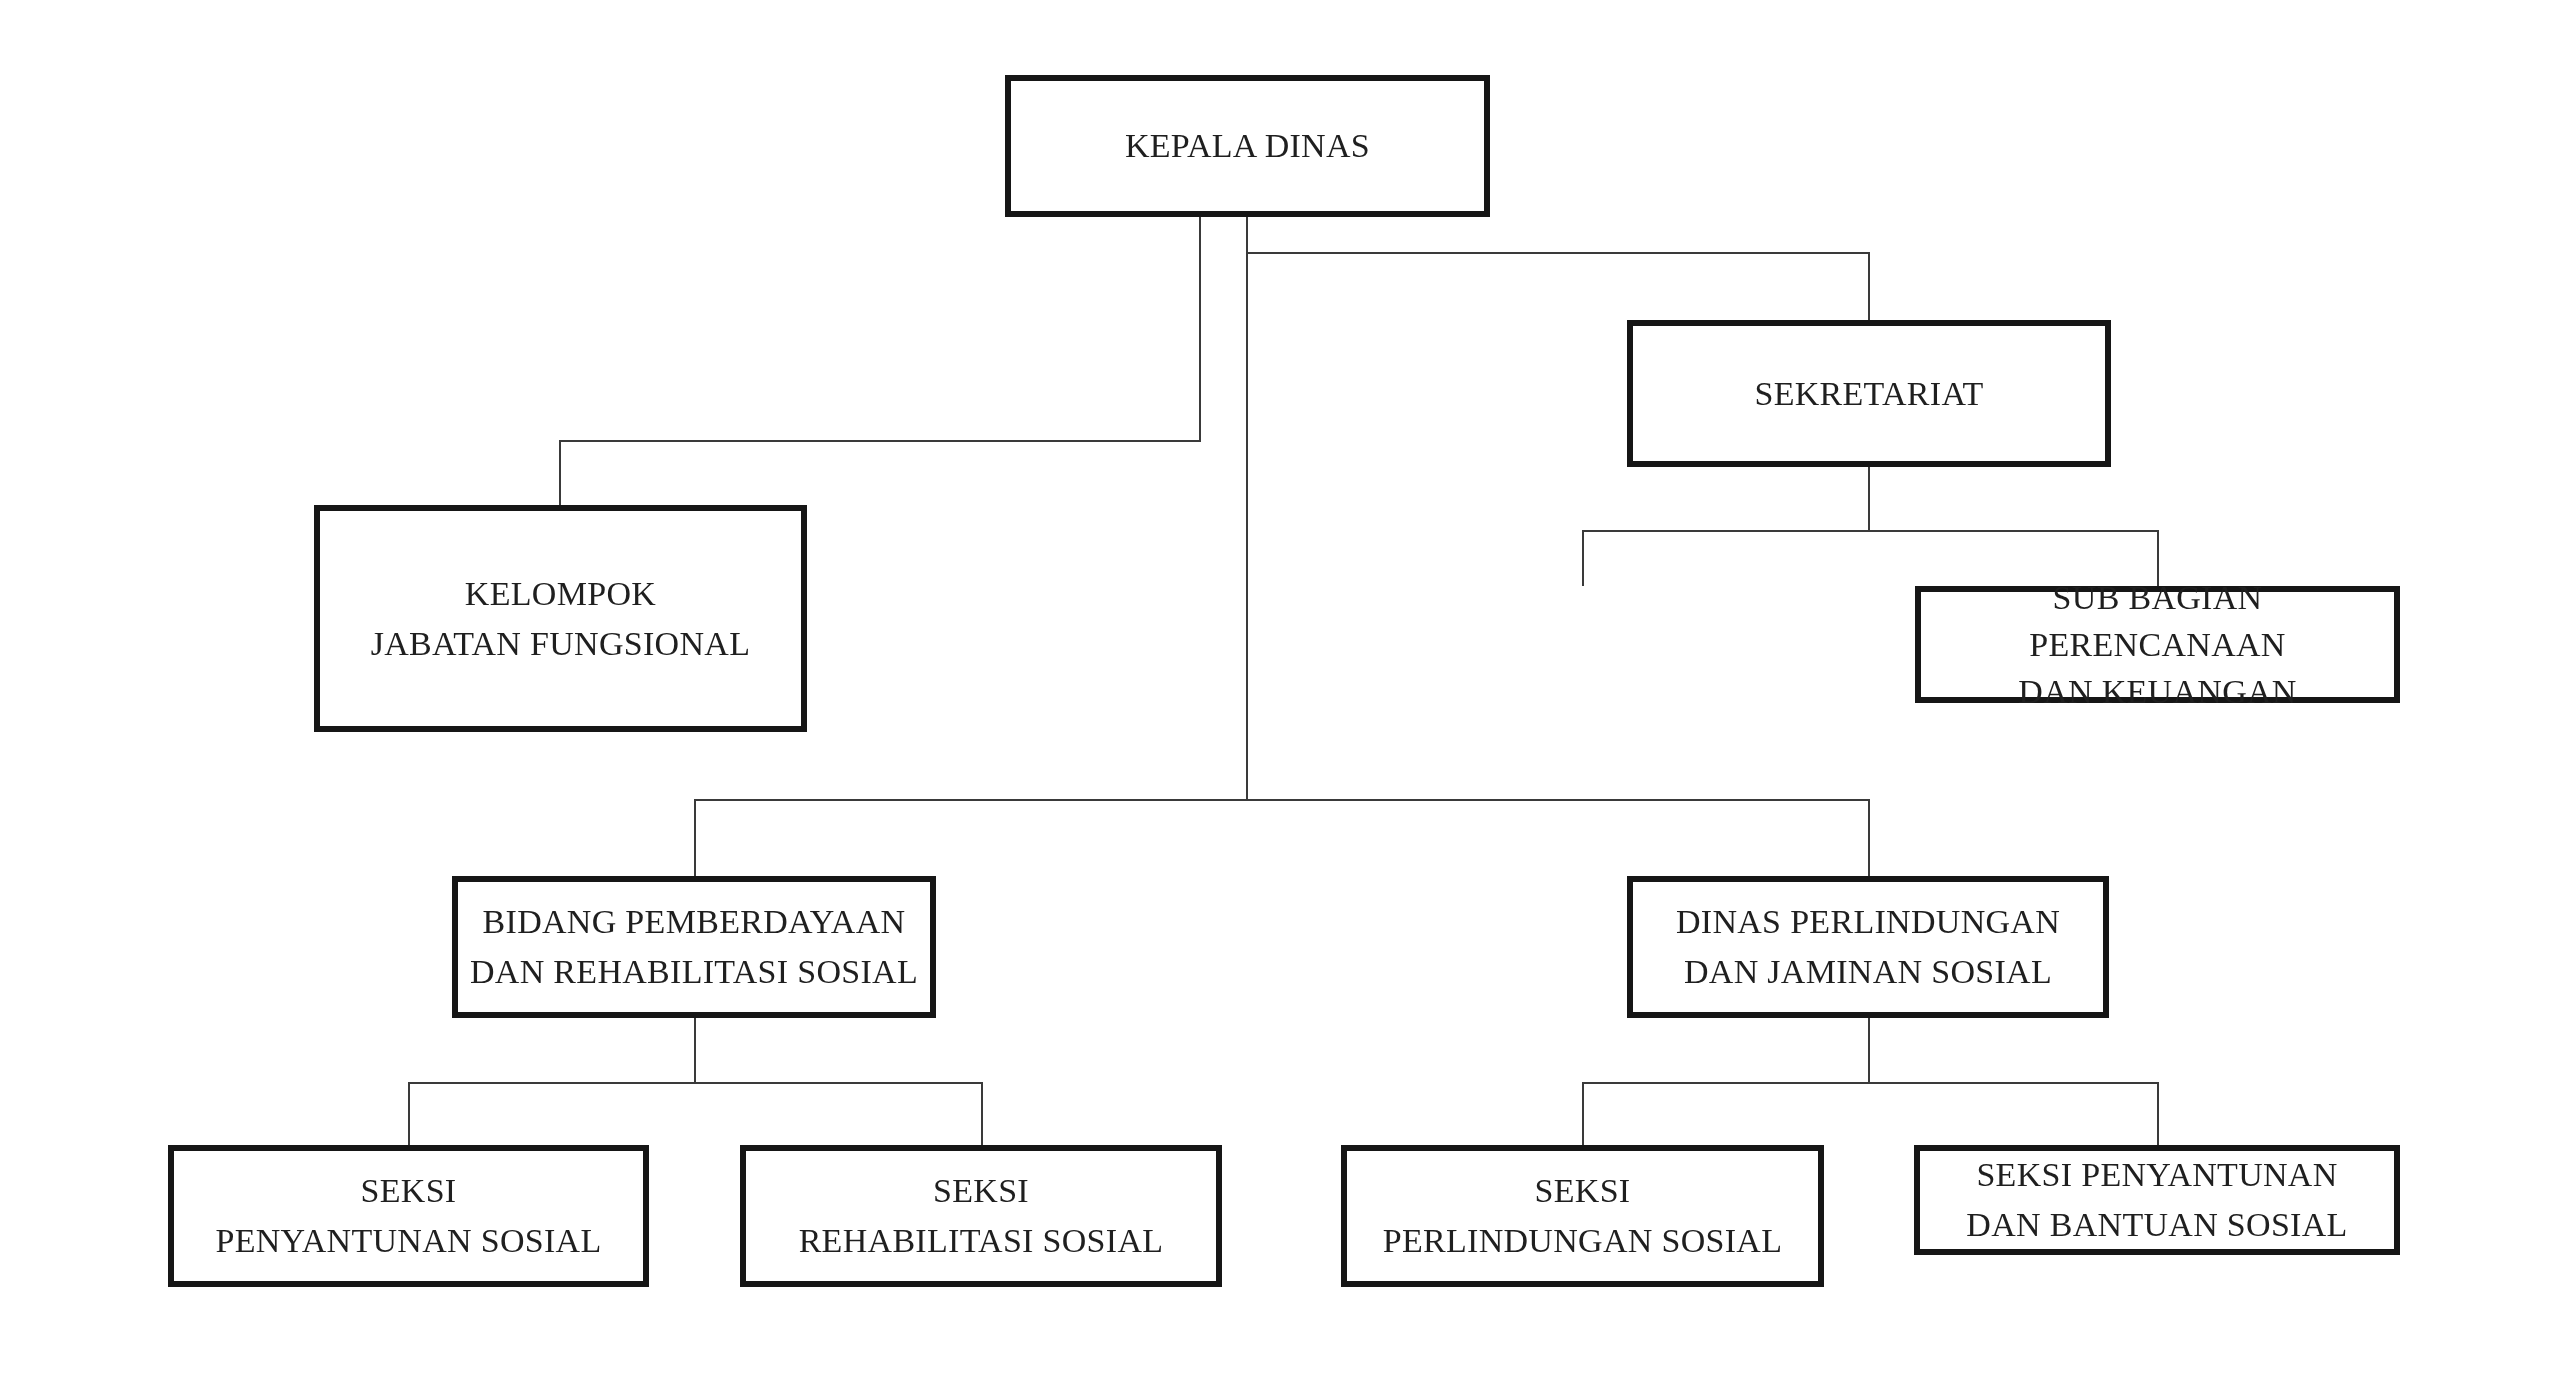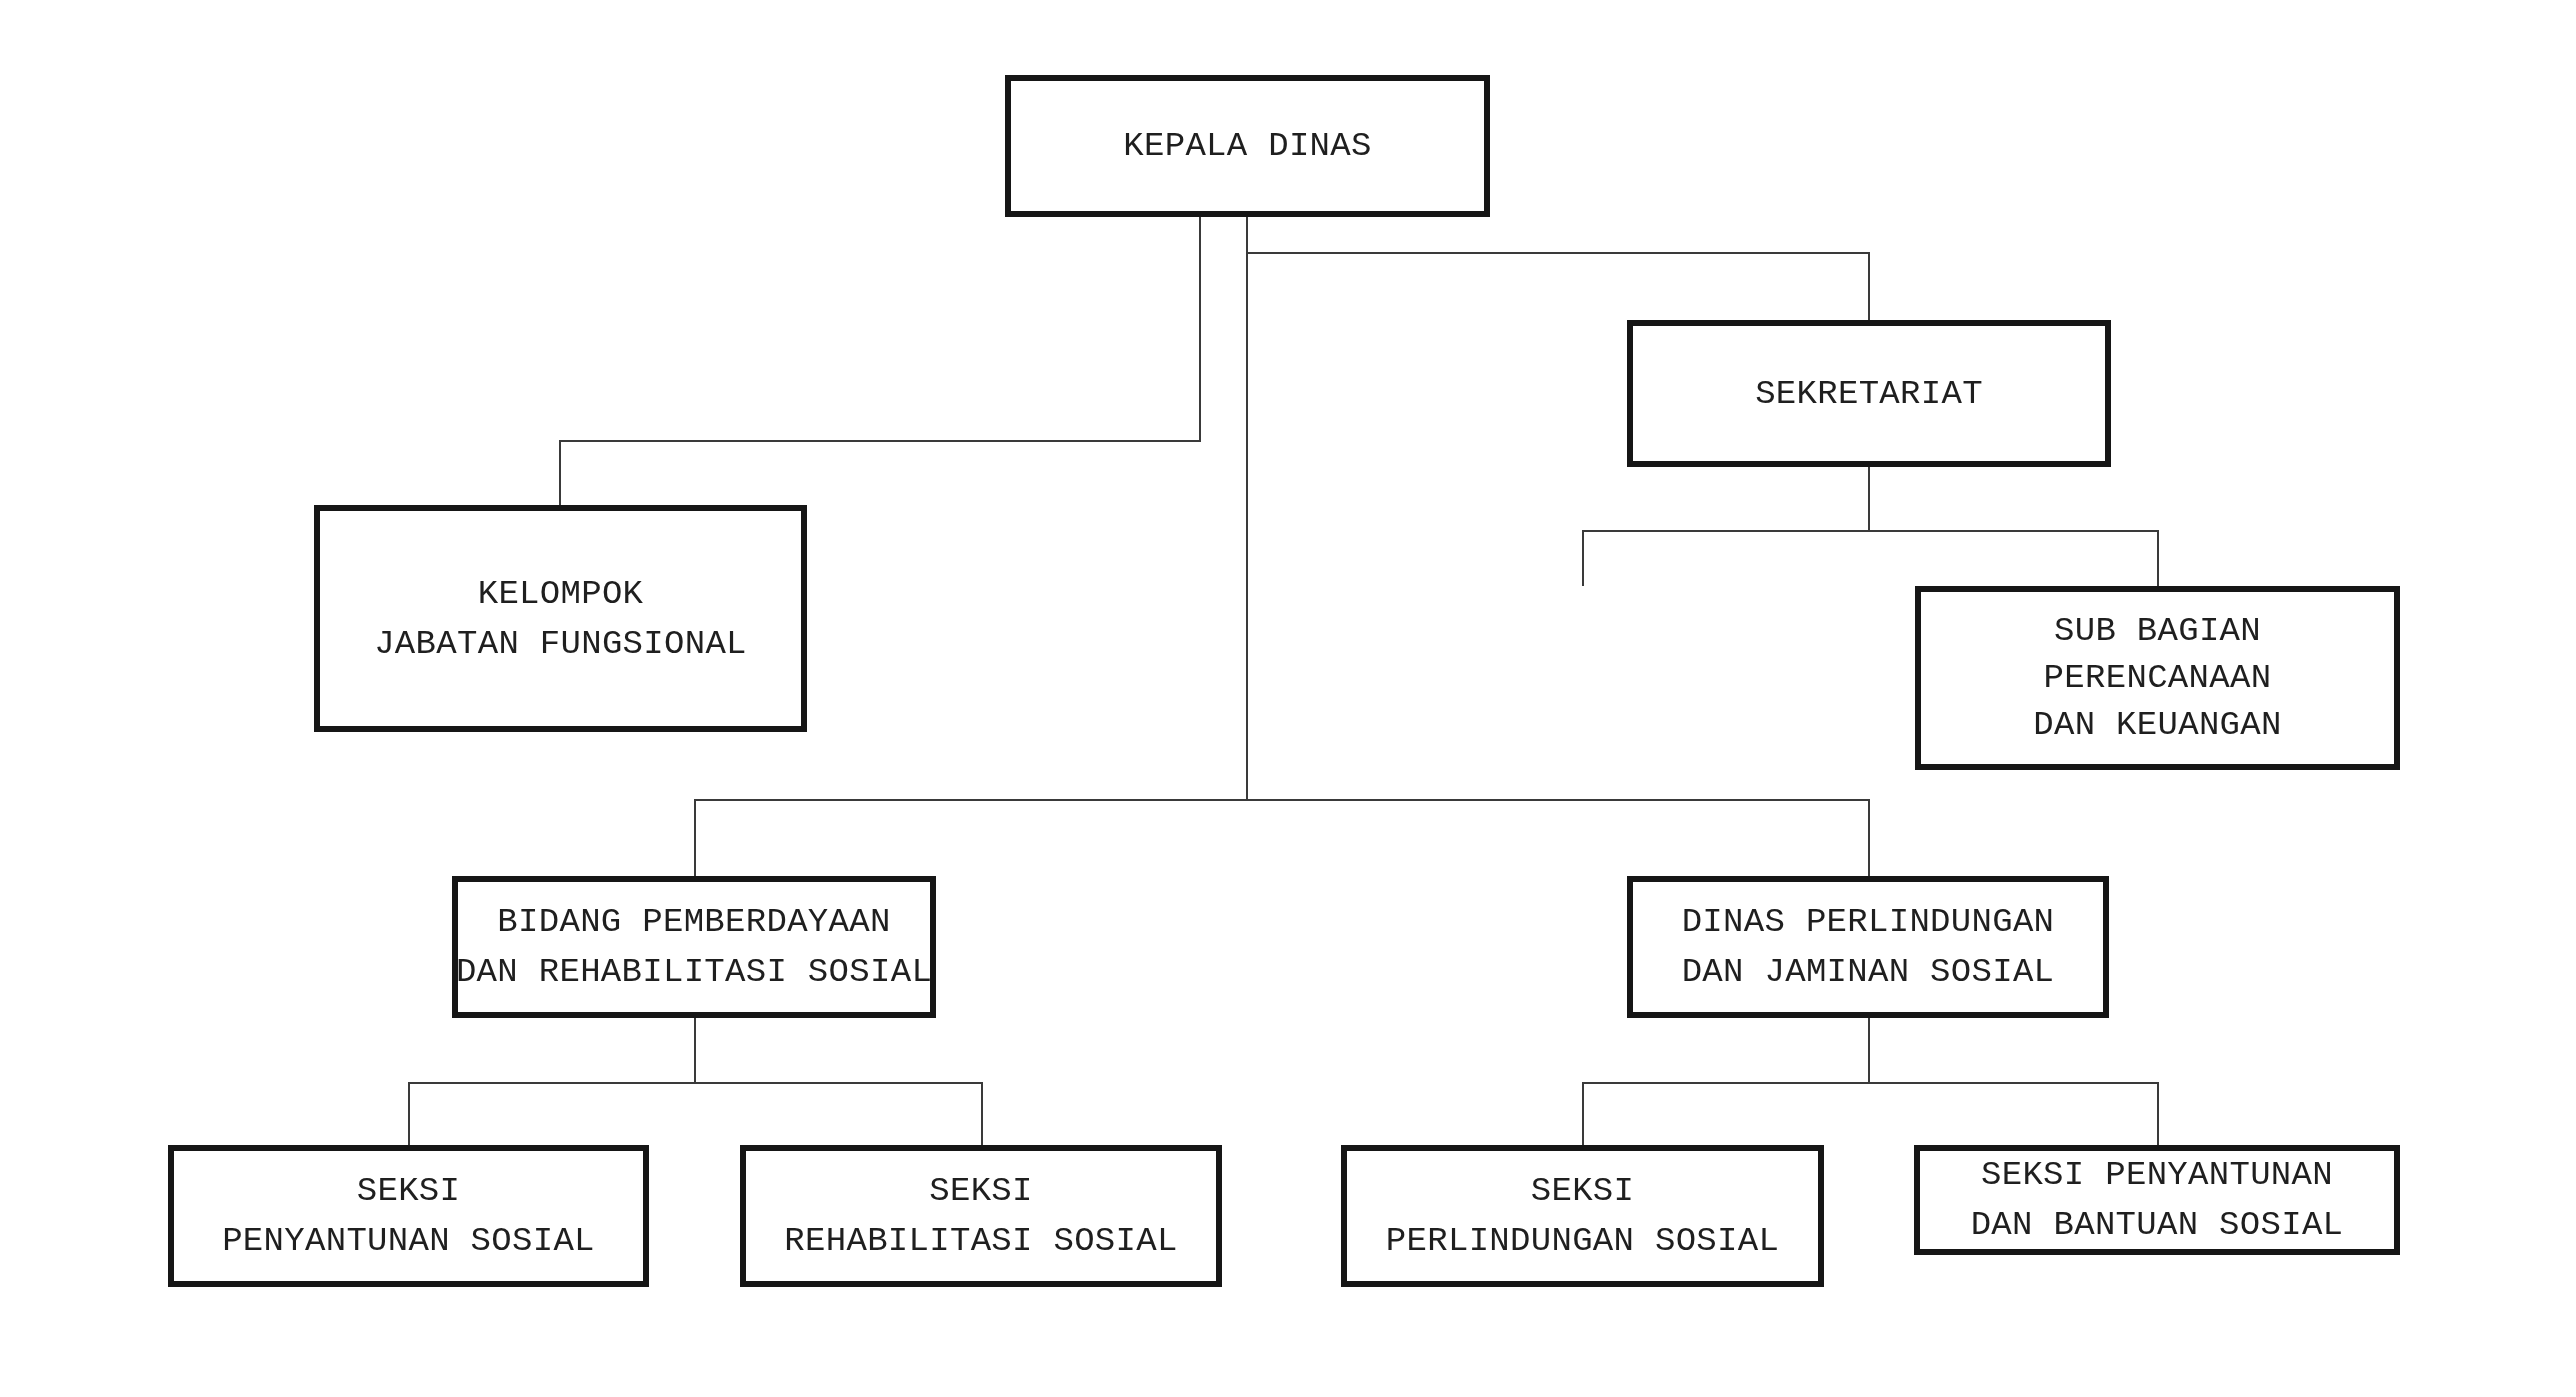--- a/index.html
+++ b/index.html
@@ -5,21 +5,21 @@
   html, body {
     margin: 0;
     padding: 0;
     background: #ffffff;
   }
   #canvas {
     position: relative;
     width: 2576px;
     height: 1397px;
     background: #ffffff;
-    font-family: Liberation Mono, monospace;
+    font-family: Liberation Serif, serif;
     color: #1f1f1f;
     overflow: hidden;
   }
   .box {
     position: absolute;
     box-sizing: border-box;
     border: 6px solid #161616;
     background: #ffffff;
     display: flex;
     align-items: center;
@@ -40,21 +40,21 @@
     z-index: 1;
   }
   .line.v { width: 2px; }
   .line.h { height: 2px; }
 
   
   #n-kepala        { left: 1005px; top: 75px;  width: 485px; height: 142px; }
   #n-kelompok      { left: 314px;  top: 505px;  width: 493px; height: 227px; }
   #n-sekretariat   { left: 1627px; top: 320px;  width: 484px; height: 147px; }
   #n-sub-umum      { left: 1339px; top: 586px;  width: 485px; height: 143px; }
-  #n-sub-perenc    { left: 1915px; top: 586px;  width: 485px; height: 184px; }
+  #n-sub-perenc    { left: 1915px; top: 586px;  width: 485px; height: 117px; }
   #n-bid-pemb      { left: 452px;  top: 876px; width: 484px; height: 142px; }
   #n-bid-perl      { left: 1627px; top: 876px; width: 482px; height: 142px; }
   #n-seksi-peb     { left: 168px;  top: 1145px; width: 481px; height: 142px; }
   #n-seksi-reh     { left: 740px; top: 1145px; width: 482px; height: 142px; }
   #n-seksi-perl    { left: 1341px; top: 1145px; width: 483px; height: 142px; }
   #n-seksi-peny    { left: 1914px; top: 1145px; width: 486px; height: 110px; }
 </style>
 </head>
 <body>
 

